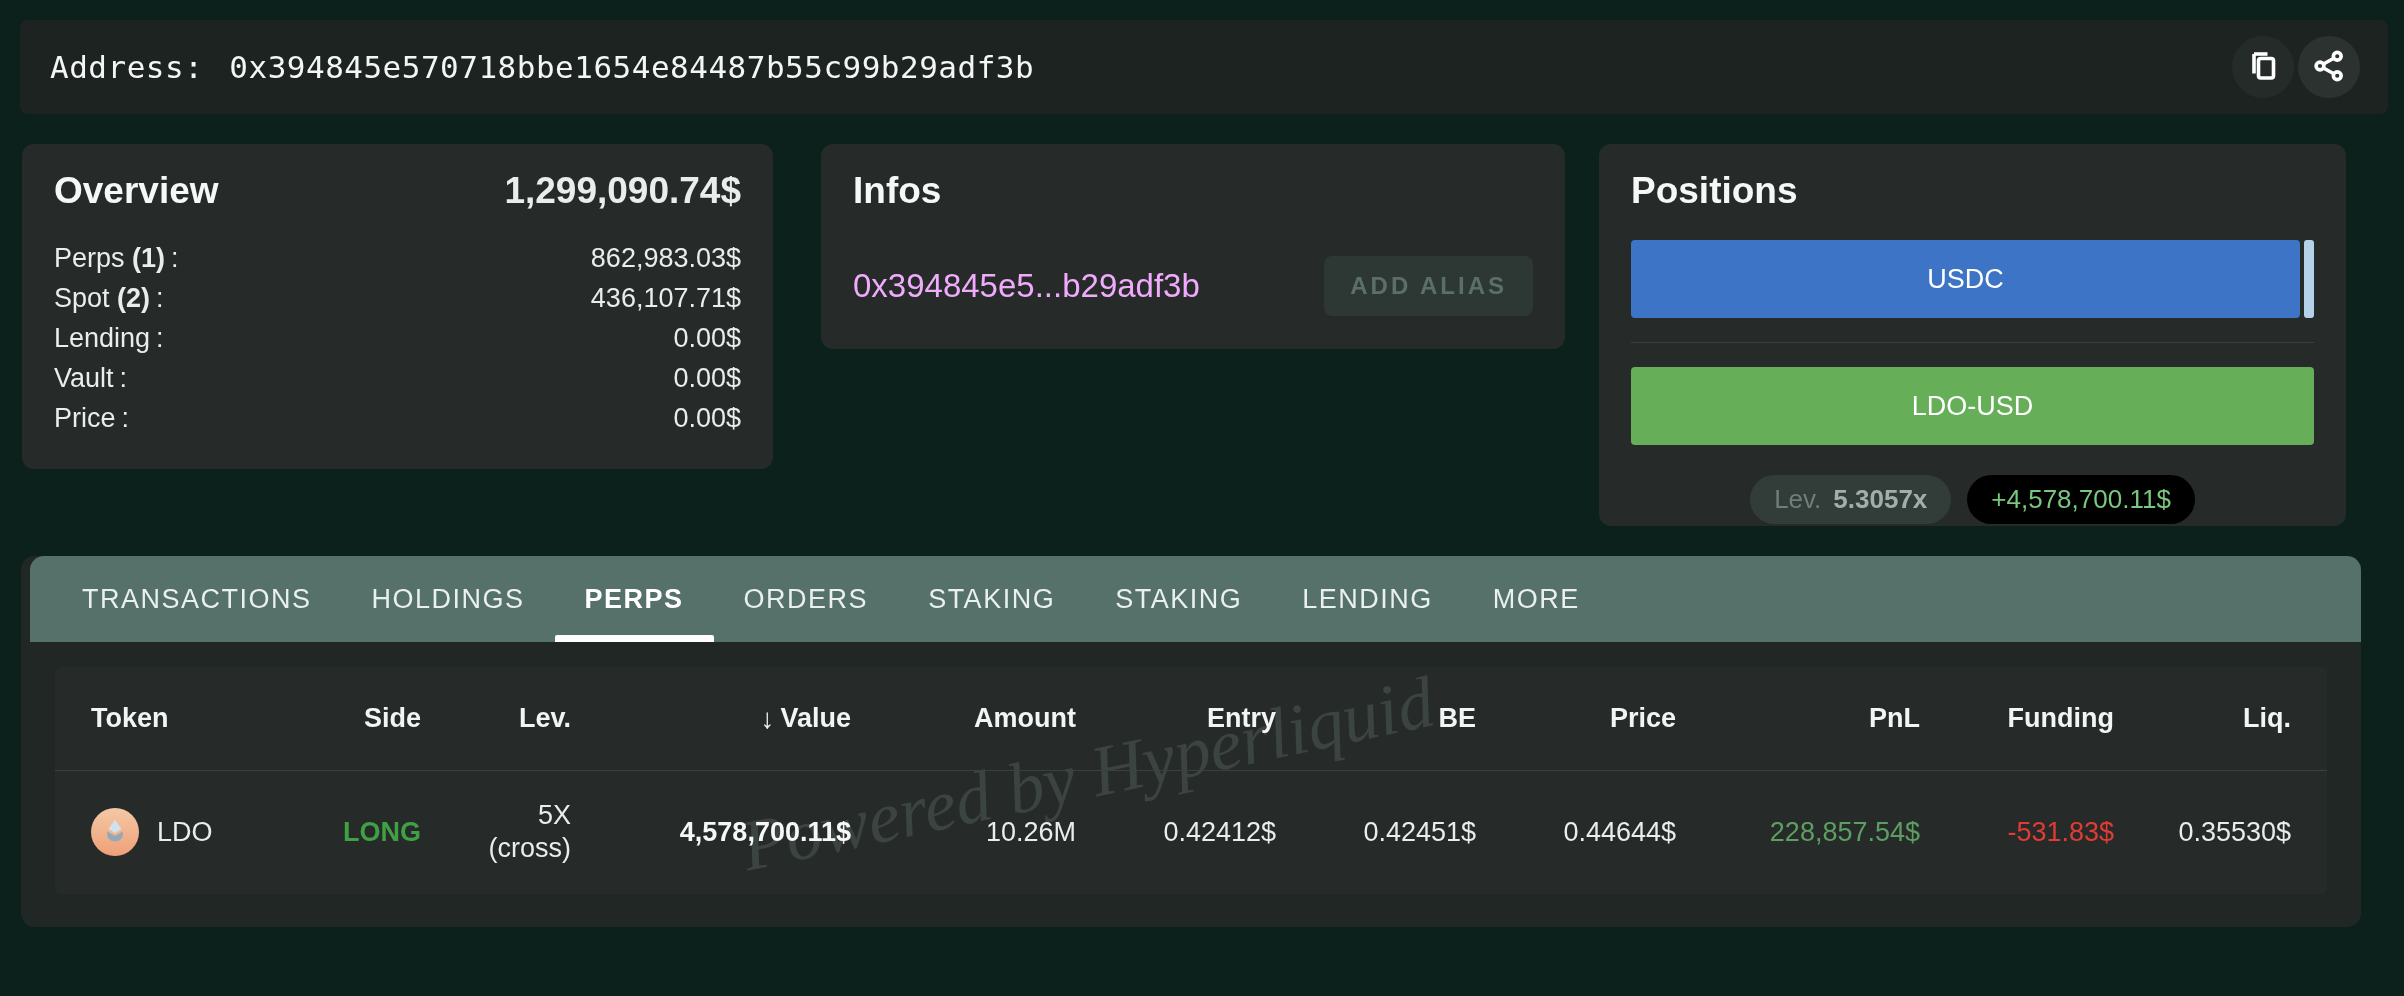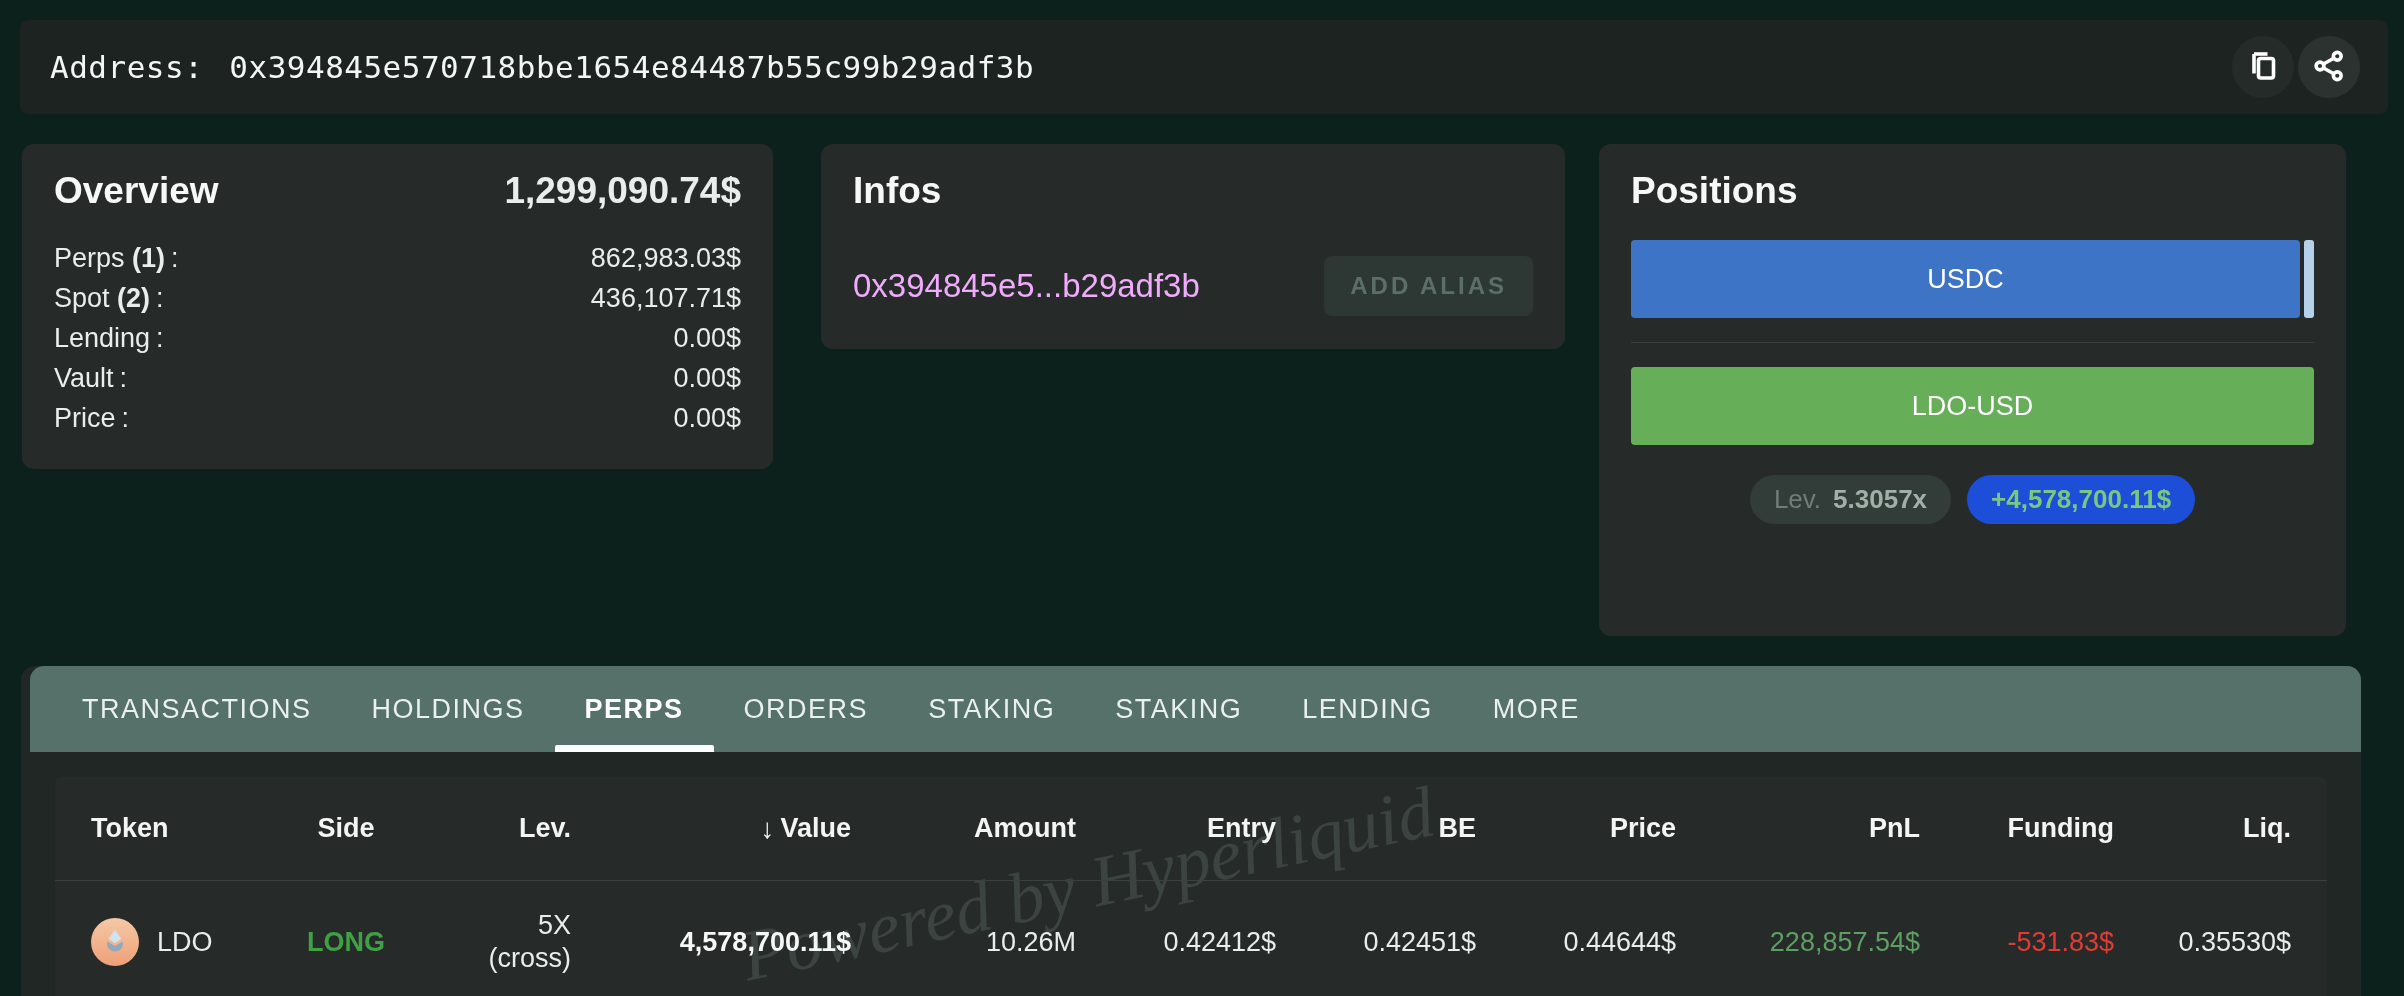--- a/index.html
+++ b/index.html
@@ -56,39 +56,39 @@
   .infos-row { display:flex; align-items:center; justify-content:space-between; margin-top:44px; }
   .infos-addr { font-size:33px; color:#f0abfc; }
   .alias-btn {
     background:#2d3734; color:#5c6f67;
     border:none; border-radius:8px; cursor:pointer;
     font-family:"Liberation Sans", sans-serif;
     font-size:24px; font-weight:700; letter-spacing:3px;
     padding:16px 26px;
   }
 
-  .card.positions { width:747px; height:492px; }
+  .card.positions { width:747px; height:382px; }
   .pos-bars { margin-top:28px; }
   .pos-bar-wrap { display:flex; gap:4px; height:78px; }
   .pos-bar {
     display:flex; align-items:center; justify-content:center;
     border-radius:4px; font-size:27px; color:#fff; height:78px;
   }
   .pos-bar.main { flex:1; }
   .pos-sliver { width:10px; border-radius:3px; }
   .pos-divider { height:1px; background:#3a413d; margin:24px 0; }
   .pos-badges { display:flex; justify-content:center; gap:16px; margin-top:30px; }
   .pill {
     border-radius:999px; padding:9px 24px;
     font-size:26px; display:flex; align-items:center; gap:12px;
   }
   .pill.lev { background:#323c38; }
   .pill.lev .lev-label { color:#6f7e77; }
   .pill.lev .lev-value { color:#a0b0a8; font-weight:700; }
-  .pill.pnl { background:#1d4ed8; color:#7ac77f; font-weight:700; }
+  .pill.pnl { background:#000000; color:#7ac77f; font-weight:400; }
 
   
   .bottom-panel {
     margin:30px 43px 0 21px;
     width:2340px; height:371px;
     background:#212724; border-radius:14px;
   }
   .tabbar {
     height:86px; background:#56706a;
     border-radius:14px 14px 0 0;
@@ -123,21 +123,21 @@
     pointer-events:none; user-select:none;
   }
   .tgrid {
     display:grid;
     grid-template-columns:180px 150px 150px 280px 225px 200px 200px 200px 244px 194px 1fr;
     padding:0 36px; align-items:center; position:relative;
   }
   .thead { height:104px; border-bottom:1px solid #3b413e; font-weight:600; font-size:27px; color:#f2f5f3; }
   .trow { height:122px; font-size:27px; }
   .cell-r { text-align:right; }
-  .cell-c { text-align:center; }
+  .cell-c { text-align:right; }
   .th-value { display:flex; justify-content:flex-end; align-items:center; gap:6px; }
   .sort-arrow { font-size:28px; }
   .token-cell { display:flex; align-items:center; gap:18px; }
   .token-icon {
     width:48px; height:48px; border-radius:50%;
     background:linear-gradient(180deg,#f4c8a6 0%,#efa077 100%);
     display:flex; align-items:center; justify-content:center;
   }
   .side-long { color:#3fa044; font-weight:700; }
   .lev-cell { text-align:right; line-height:33px; }

